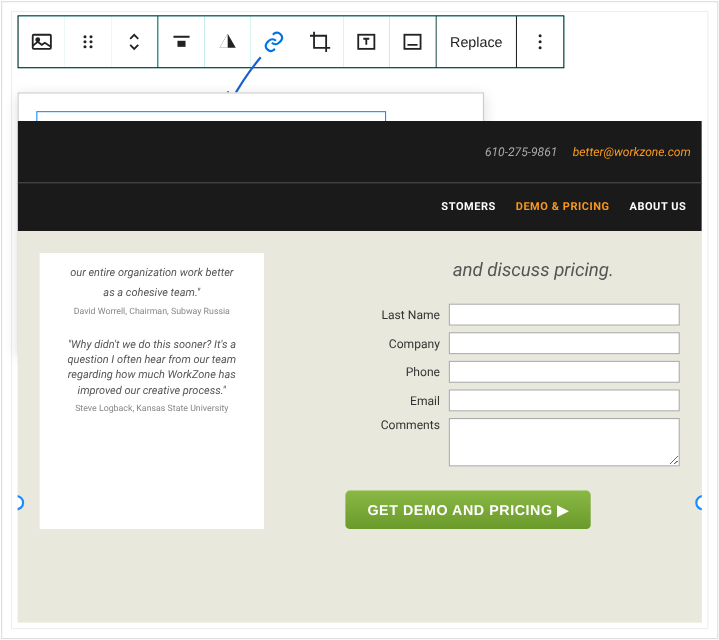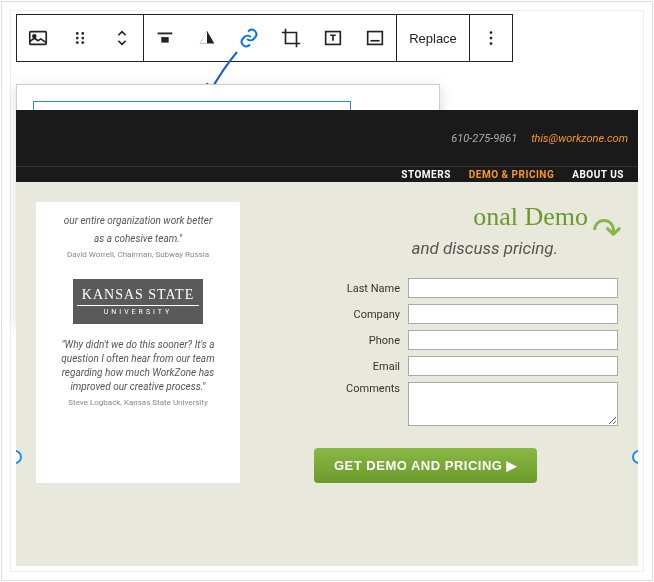--- a/index.html
+++ b/index.html
@@ -181,41 +181,36 @@
         <div class="option-desc">Scale the image with a lightbox effect.</div>
       </div>
     </div>
   </div>
 
   <div class="content-area">
     <div class="handle handle-left"></div>
     <div class="handle handle-right"></div>
     <div class="site-header">
       <span class="header-phone">610-275-9861</span>
-      <span class="header-email">this@workzone.com</span>
-    </div>
-    <div style="background:#1a1a1a;height:16px;display:flex;align-items:center;justify-content:flex-end;padding:0 14px;gap:18px;border-top:1px solid #333">
+      <span class="header-email">better@workzone.com</span>
+    </div>
+    <div style="background:#1a1a1a;height:44px;display:flex;align-items:center;justify-content:flex-end;padding:0 14px;gap:18px;border-top:1px solid #333">
       <span class="nav-item">STOMERS</span>
       <span class="nav-item active">DEMO &amp; PRICING</span>
       <span class="nav-item">ABOUT US</span>
     </div>
     <div class="main-body">
       <div class="left-col">
         <div class="testimonial">our entire organization work better</div>
         <div class="testimonial">as a cohesive team."</div>
         <div class="testimonial-author">David Worrell, Chairman, Subway Russia</div>
-        <div class="kstate-logo">
-          <div class="top">KANSAS STATE</div>
-          <div class="bottom">UNIVERSITY</div>
-        </div>
         <div class="testimonial" style="margin-top:14px">"Why didn't we do this sooner? It's a question I often hear from our team regarding how much WorkZone has improved our creative process."</div>
         <div class="testimonial-author">Steve Logback, Kansas State University</div>
       </div>
       <div class="right-col">
-        <div class="demo-title"><span>onal Demo</span><span class="arrow-curve">↷</span></div>
         <div class="demo-subtitle">and discuss pricing.</div>
         <div class="form-row">
             <span class="form-label">Last Name</span>
             <input class="form-input" style="">
           </div>
         <div class="form-row">
             <span class="form-label">Company</span>
             <input class="form-input" style="">
           </div>
         <div class="form-row">

